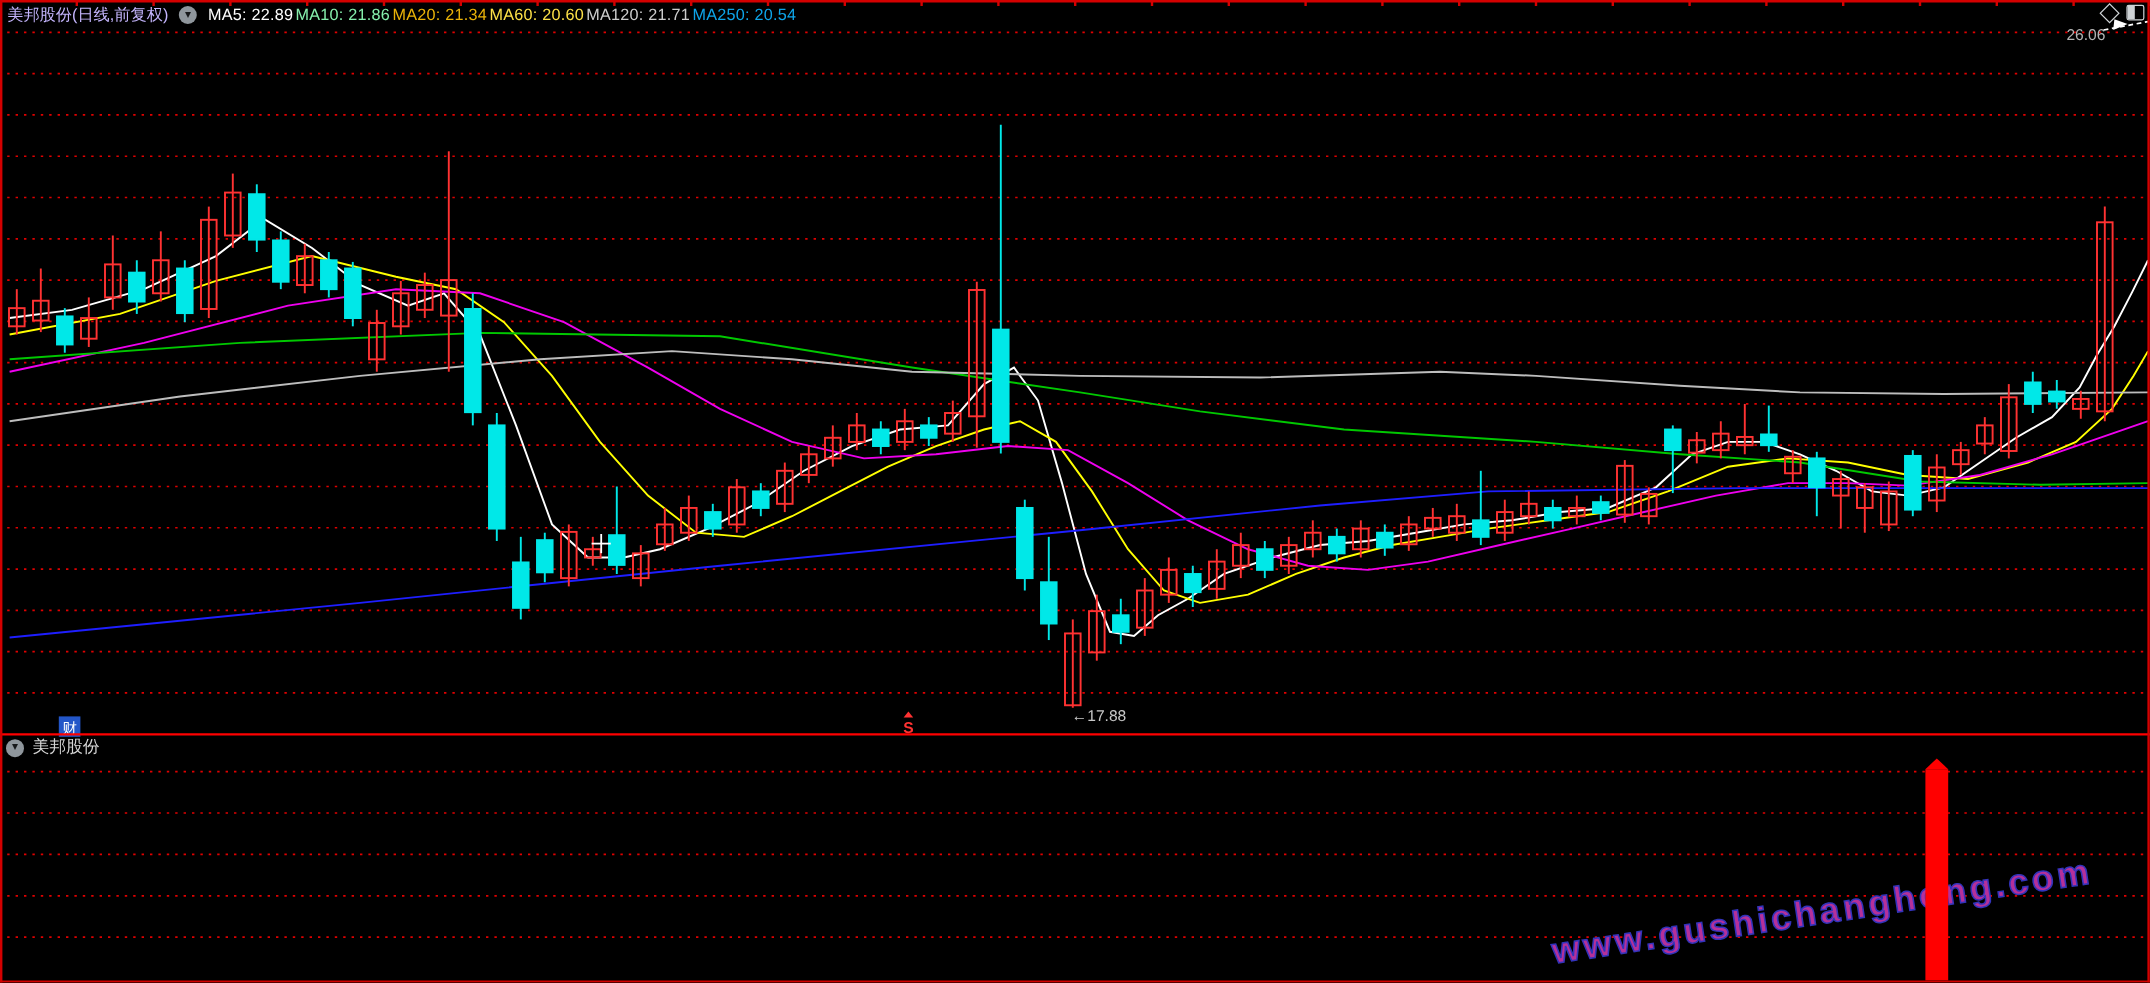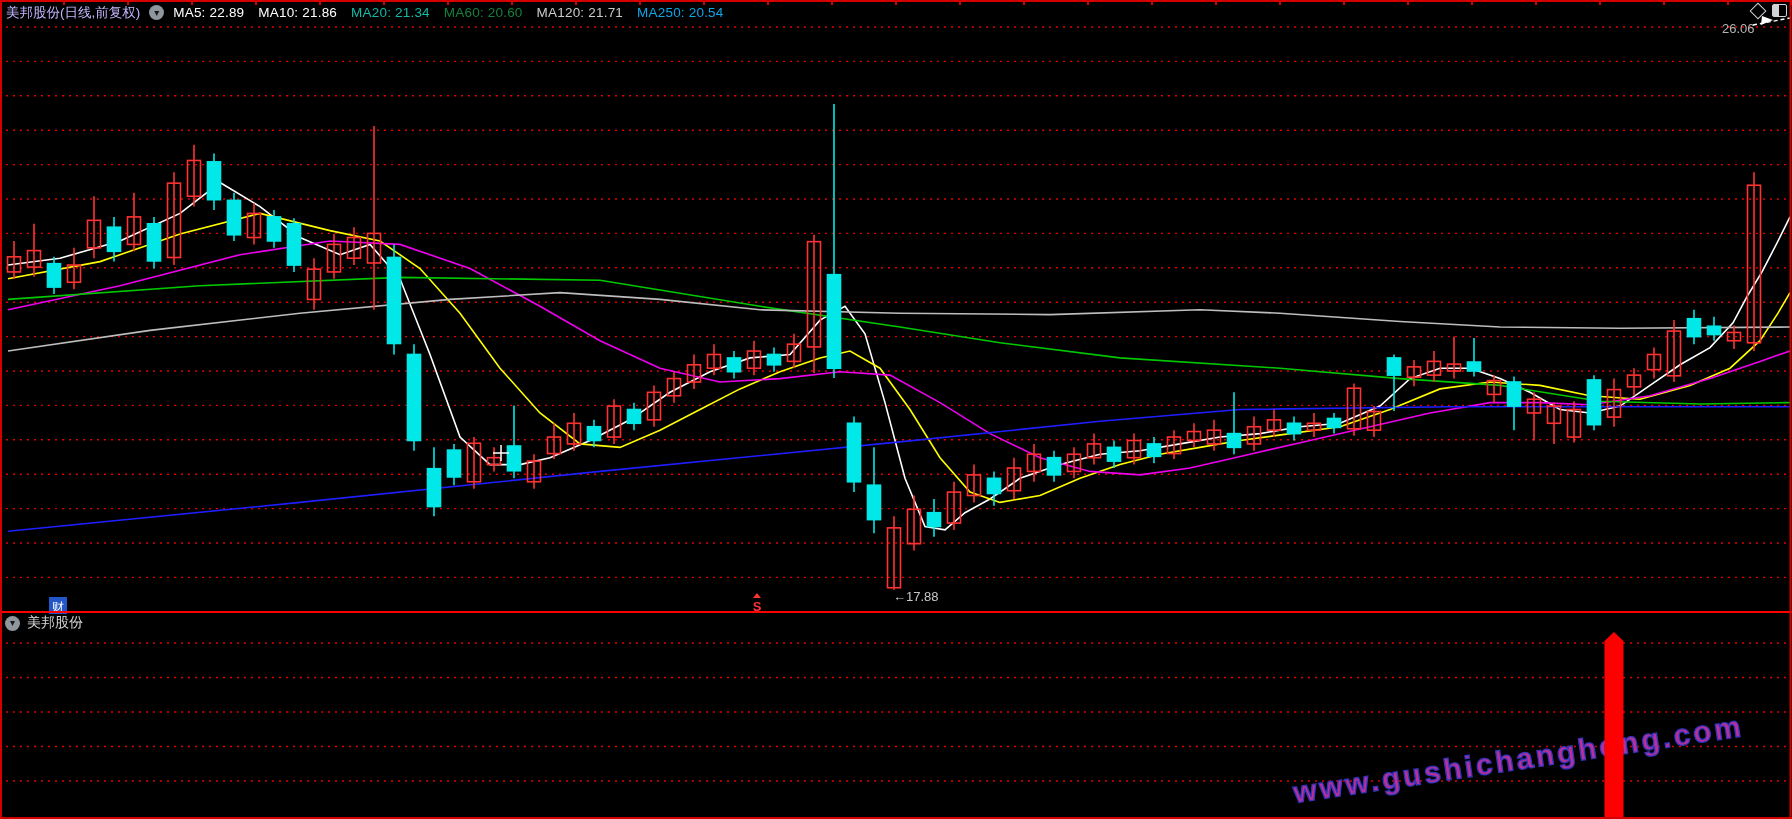--- a/index.html
+++ b/index.html
@@ -5,21 +5,21 @@
   html,body{margin:0;padding:0;background:#000;}
   .screen{position:relative;width:1792px;height:819px;background:#000;overflow:hidden;
           font-family:"Liberation Sans",sans-serif;}
   svg text{font-family:"Liberation Sans",sans-serif;}
   
   .hdr{position:absolute;left:6px;top:3px;height:19px;display:flex;align-items:center;gap:9px;
        font-size:13.5px;white-space:nowrap;z-index:5;}
   .hdr .title{color:#c4b5fd;}
   .circle-chev{width:15px;height:15px;border-radius:50%;background:#8f969c;color:#17191b;
        display:inline-flex;align-items:center;justify-content:center;font-size:10px;line-height:1;}
-  .ma-wrap{display:flex;gap:14px;justify-content:center;}
+  .ma-wrap{display:flex;gap:2px;justify-content:center;}
   .ma-wrap span{letter-spacing:0.2px;}
   
   .tr-icons{position:absolute;right:5px;top:4px;display:flex;gap:8px;align-items:center;z-index:5;}
   .diamond{width:10px;height:10px;border:1.5px solid #cfd3d6;transform:rotate(45deg);}
   .panel-ic{width:13px;height:11px;border:1.5px solid #cfd3d6;border-radius:2px;position:relative;}
   .panel-ic::before{content:"";position:absolute;left:0;top:0;bottom:0;width:6px;background:#cfd3d6;}
   
   .sub-hdr{position:absolute;left:5px;top:614px;display:flex;align-items:center;gap:7px;
            font-size:14px;color:#d7d7d7;z-index:5;}
 </style>
@@ -308,23 +308,23 @@
       <line x1="1790.5" y1="0" x2="1790.5" y2="819"></line>
       <line x1="0" y1="818" x2="1792" y2="818"></line>
     </g>
   </svg>
 
   <div class="hdr">
     <span class="title">美邦股份(日线,前复权)</span>
     <span class="circle-chev">▾</span>
     <span class="ma-wrap" id="ma-wrap">
         <span style="color: rgb(255, 255, 255);">MA5: 22.89</span>
-        <span style="color: #ffffff;">MA10: 21.86</span>
-        <span style="color: #14b8a6;">MA20: 21.34</span>
-        <span style="color: #15803d;">MA60: 20.60</span>
+        <span style="color: #86efac;">MA10: 21.86</span>
+        <span style="color: #eab308;">MA20: 21.34</span>
+        <span style="color: #fde047;">MA60: 20.60</span>
         <span style="color: rgb(204, 204, 204);">MA120: 21.71</span>
         <span style="color: #0ea5e9;">MA250: 20.54</span>
       </span>
   </div>
 
   <div class="tr-icons">
     <span class="diamond"></span>
     <span class="panel-ic"></span>
   </div>
 

